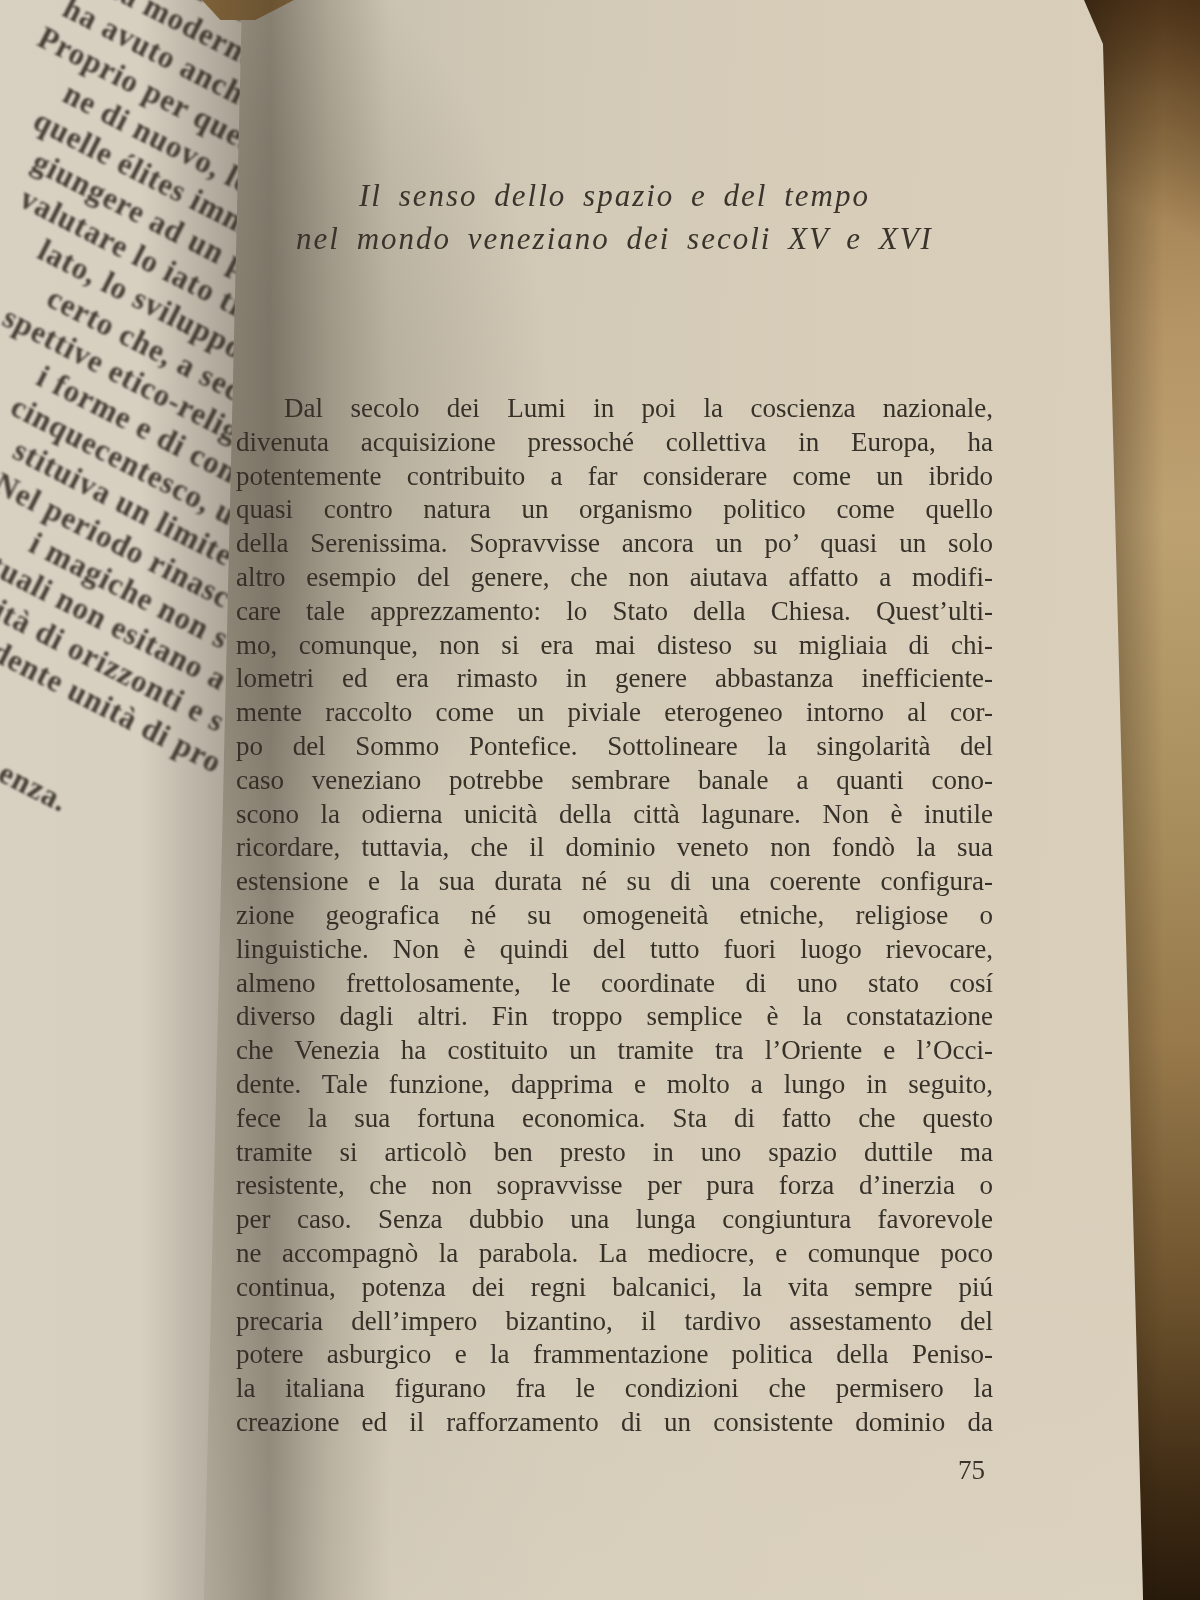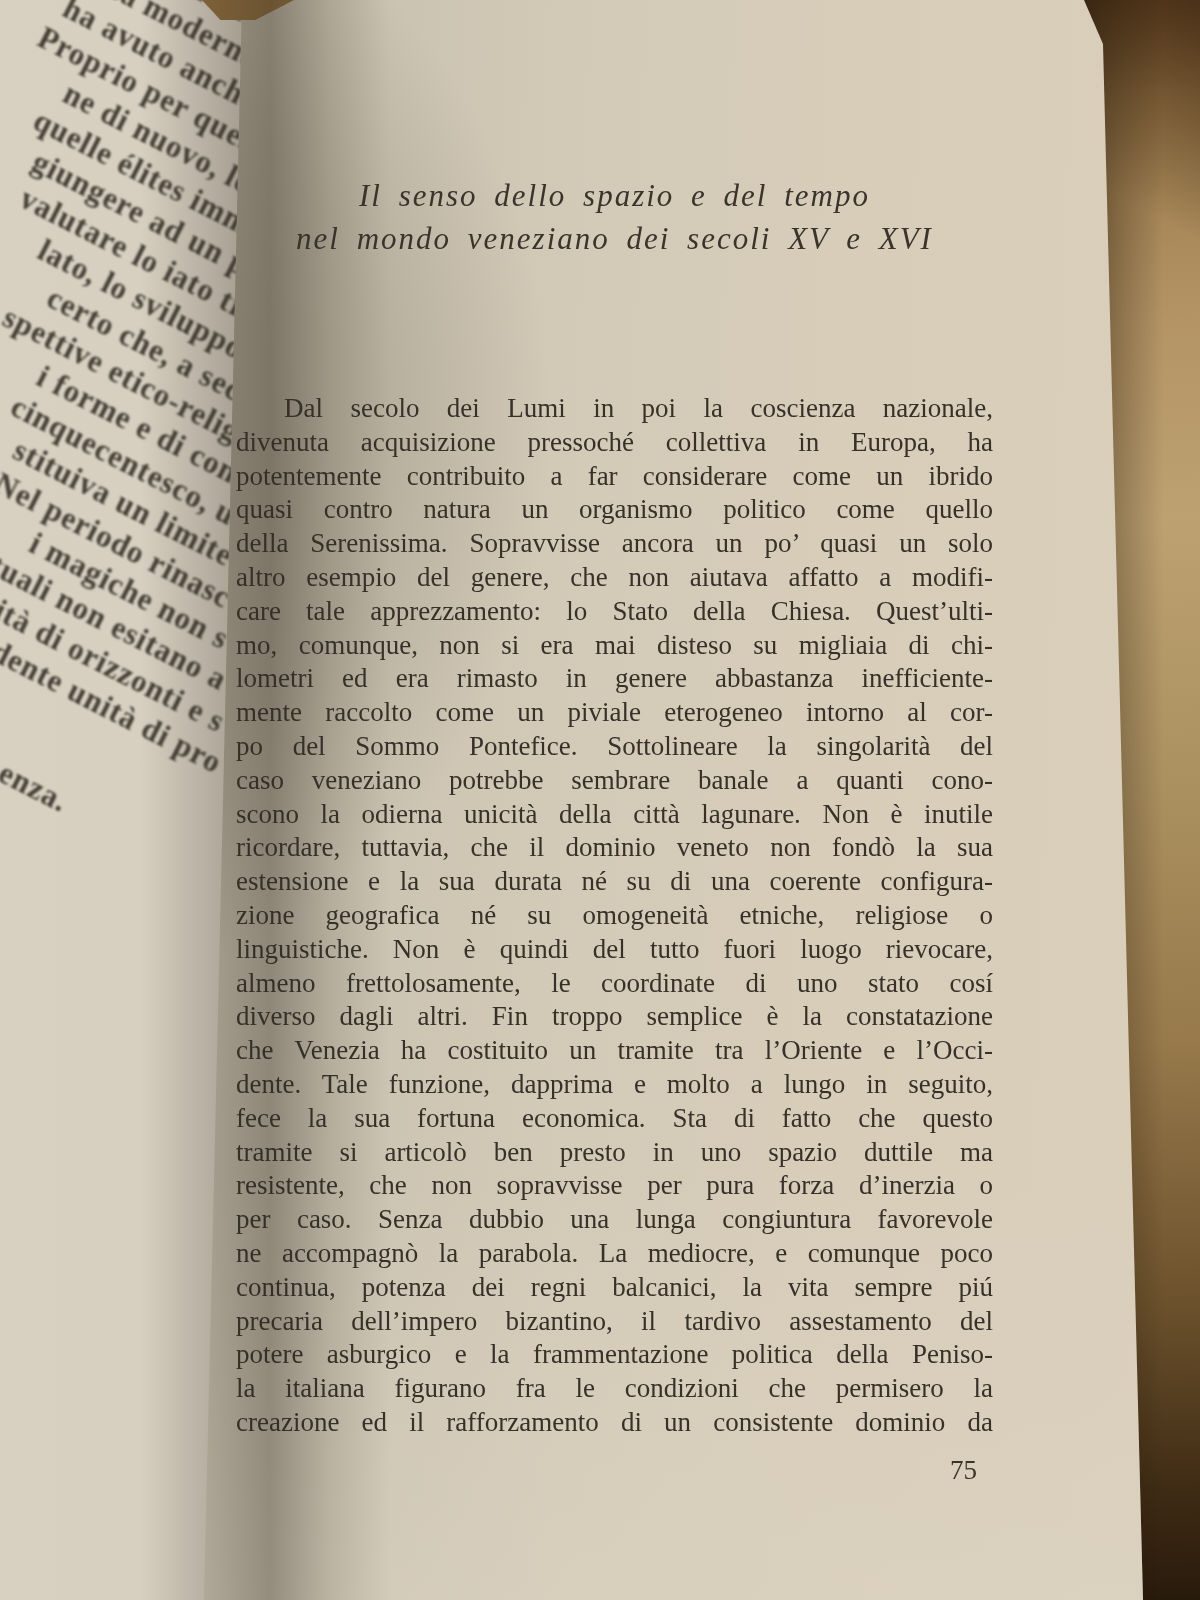--- a/index.html
+++ b/index.html
@@ -50,21 +50,21 @@
   
   .title-block{position:absolute;left:236px;top:174px;width:757px;
     text-align:center;font-style:italic;color:#3a342c;
     font-size:31px;line-height:43px;letter-spacing:2px;word-spacing:7px;
     filter:blur(.45px);}
   .body-block{position:absolute;left:236px;top:392px;width:757px;
     color:#37312a;font-size:27px;line-height:33.8px;
     filter:blur(.35px);}
   .body-line{text-align:justify;text-align-last:justify;word-spacing:2px;}
   .body-line.indent{text-indent:48px;}
-  .page-number{position:absolute;left:220px;top:1455px;width:757px;
+  .page-number{position:absolute;left:228px;top:1455px;width:757px;
     text-align:right;color:#3a342c;font-size:27px;filter:blur(.35px);}
 </style>
 </head>
 <body>
 
 <div class="photo">
 
   <div class="wood"></div>
   <div class="wood-corner-shade"></div>
   <div class="wood-edge-shade"></div>

